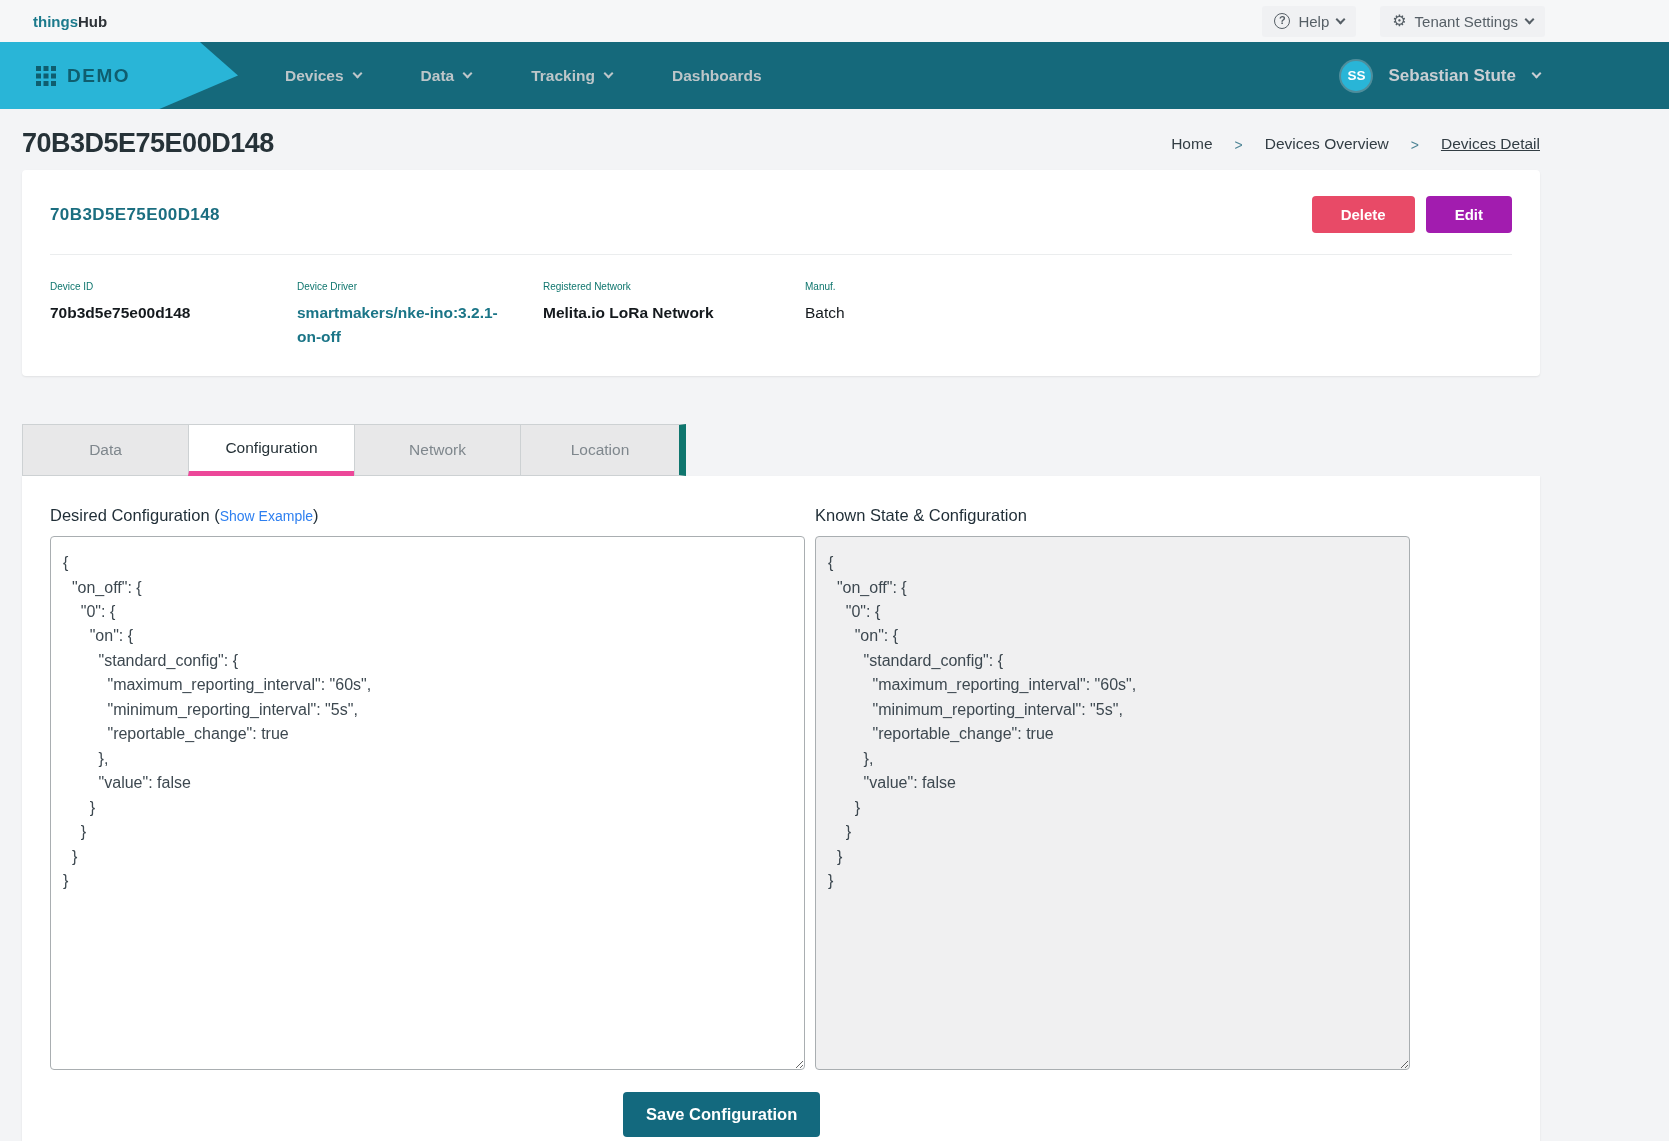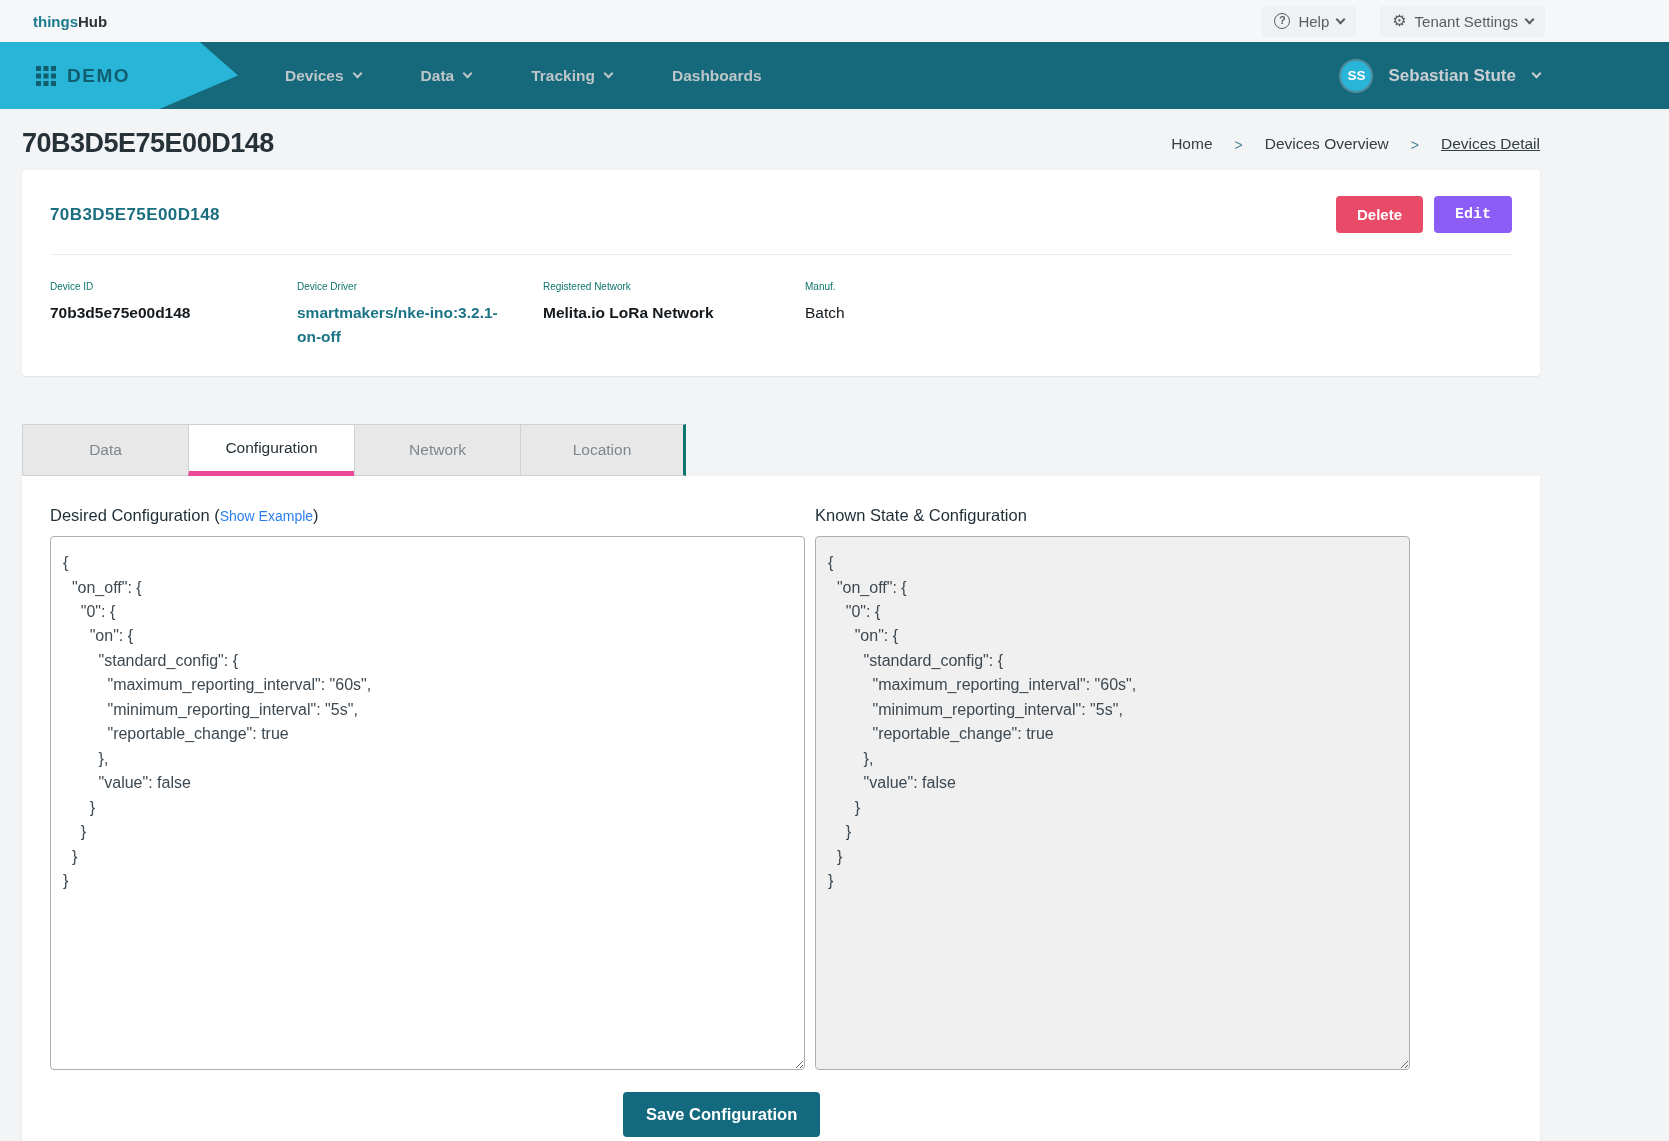--- a/index.html
+++ b/index.html
@@ -44,38 +44,38 @@
   .crumb { cursor:pointer; } .crumb.current { cursor:default;text-decoration:underline; }
   .crumb-sep { color:#4e8596; font-size:14px; }
 
   
   .card { width:1518px; margin-left:22px; background:#fff; border-radius:4px;
           box-shadow:0 1px 2px rgba(0,0,0,.08); }
   .device-card { padding:26px 28px 27px; }
   .card-head { display:flex; align-items:center; }
   .card-title { flex:1; color:#1b6e80; font-size:17px; font-weight:bold; letter-spacing:.4px; }
   .btn { height:37px; border:none; border-radius:4px; color:#fff; font-weight:bold;
-         font-size:15px; padding:0 21px; font-family:inherit; cursor:pointer; }
+         font-size:15px; padding:0 29px; font-family:inherit; cursor:pointer; }
   .btn-delete { background:#e84a67; margin-right:11px; }
-  .btn-edit { background:#8b5cf6;font-family:Liberation Mono, monospace; }
+  .btn-edit { background:#a21caf; }
   .divider { height:1px; background:#ebedee; margin:21px 0 26px; }
   .fields { display:flex; }
   .field:nth-child(1){ width:247px; } .field:nth-child(2){ width:246px; }
   .field:nth-child(3){ width:262px; }
   .field-label { font-size:10px; color:#0f766e; margin-bottom:9px; }
   .field-value { font-size:15.5px; font-weight:bold; color:#14191d; line-height:1.55; }
   .field-value.link { color:#1b7587; max-width:212px; cursor:pointer; word-break:break-word; }
   .field-value.plain { font-weight:normal; }
 
   
   .tabs { display:flex; margin:48px 0 0 22px; }
   .tab { width:166px; height:52px; background:#e8e8e9; border:1px solid #cdd1d3;
          border-right:none; display:flex; align-items:center; justify-content:center;
          font-size:15.5px; color:#7f878d; cursor:pointer; }
-  .tab:last-child { border-right:3px solid #0f766e; }
+  .tab:last-child { border-right:7px solid #0f766e; }
   .tab.active { background:#fff; color:#263238; border-bottom:5px solid #ec4899; }
 
   
   .panel { width:1518px; height:676px; margin-left:22px; background:#fff;
            box-shadow:0 1px 2px rgba(0,0,0,.08); padding:30px 28px 0; }
   .cols { display:flex; gap:10px; }
   .col-left { width:755px; } .col-right { width:595px; }
   .panel-label { font-size:16.5px; color:#1f2d36; margin-bottom:11px; }
   .panel-label a { color:#2d7ff0; font-size:14px; text-decoration:none; cursor:pointer; }
   textarea.config { width:100%; height:534px; border:1px solid #a9aeb1; border-radius:4px;

